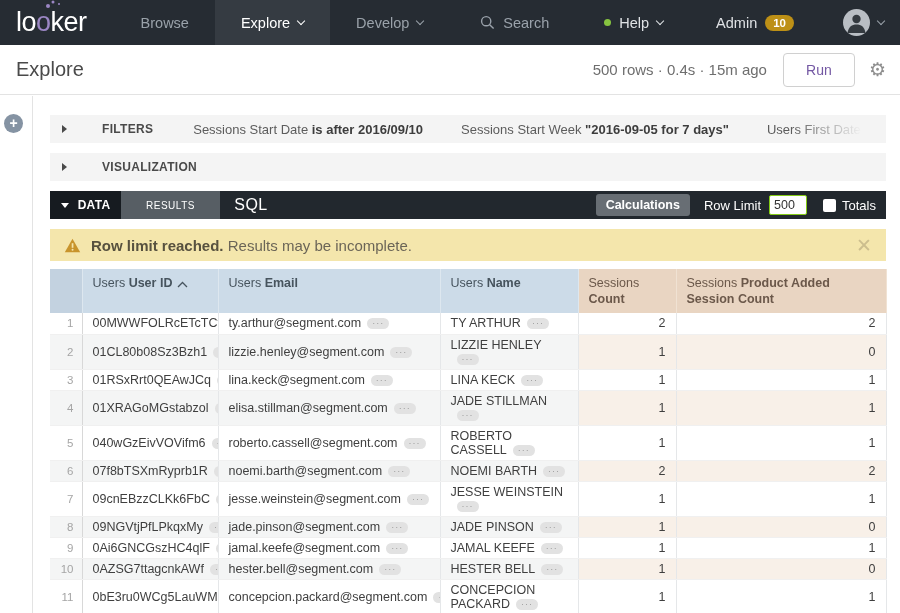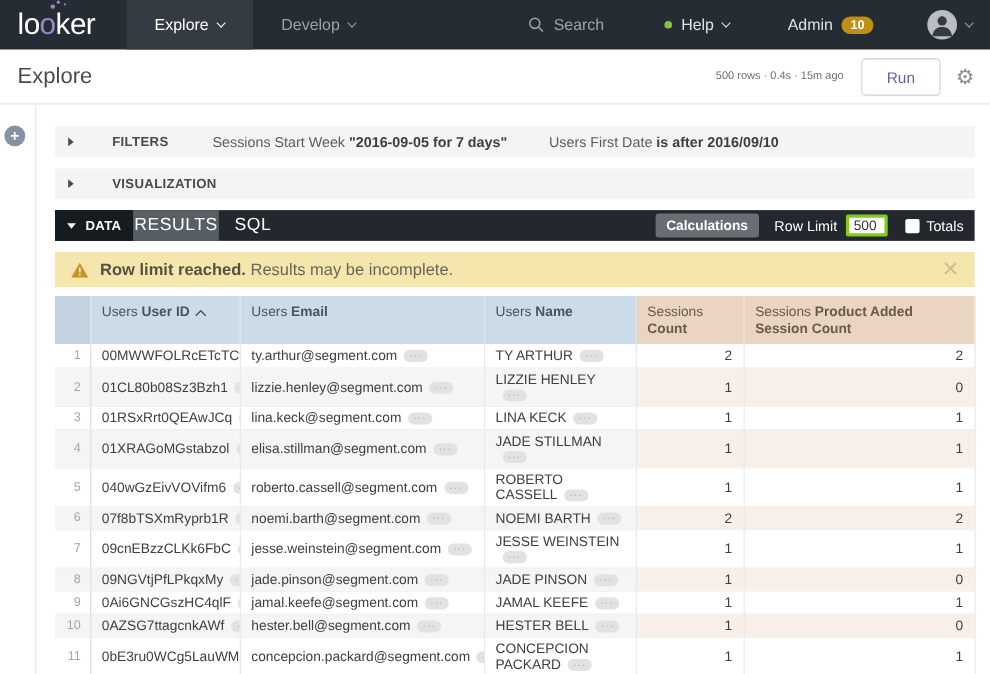--- a/index.html
+++ b/index.html
@@ -29,21 +29,21 @@
     border-radius:9px; padding:2px 8px; margin-left:8px; }
   .avatar-wrap { display:flex; align-items:center; padding-left:14px; }
   .avatar { width:27px; height:27px; border-radius:50%; background:#b9bec4;
     display:flex; align-items:center; justify-content:center; overflow:hidden; }
 
   
   .page-header { height:50px; border-bottom:1px solid #e3e3e3; display:flex; align-items:center;
     padding:0 14px 0 16px; }
   .page-title { font-size:20px; color:#4a4a4a; }
   .header-right { margin-left:auto; display:flex; align-items:center; }
-  .stats { font-size:10px; color:#6e6e6e; margin-right:16px; }
+  .stats { font-size:15px; color:#6e6e6e; margin-right:16px; }
   .run-btn { width:72px; height:34px; background:#fff; border:1px solid #d0d0d0; border-radius:4px;
     color:#7357a3; font-size:14px; font-family:inherit; cursor:pointer; }
   .gear { font-size:19px; color:#8e8e8e; margin-left:14px; cursor:pointer; }
 
   
   .left-rail { position:absolute; left:0; top:96px; bottom:0; width:33px;
     border-right:1px solid #e3e3e3; background:#fff; }
   .plus-btn { position:absolute; left:4px; top:18px; width:19px; height:19px; border-radius:50%;
     background:#8593a3; color:#fff; font-size:14px; line-height:18px; text-align:center;
     cursor:pointer; font-weight:bold; }
@@ -60,29 +60,29 @@
   .filter-list { display:flex; align-items:center; overflow:hidden; white-space:nowrap; flex:1; }
   .filter { font-size:13px; color:#5c5c5c; margin-right:38px; }
   .filter b { color:#3d3d3d; }
   .filter-fade { position:absolute; right:0; top:0; bottom:0; width:95px;
     background:linear-gradient(to right, rgba(244,244,244,0), #f4f4f4 75%); }
 
   
   .data-bar { height:28px; background:#22282e; display:flex; align-items:stretch; margin-bottom:0; }
   .data-tab { width:71px; background:#161b20; color:#fff; font-size:12px; font-weight:bold;
     display:flex; align-items:center; justify-content:center; letter-spacing:0.3px; cursor:pointer; }
-  .results-tab { width:78px; background:#575e64; color:#fff; font-size:16px;
+  .results-tab { width:99px; background:#575e64; color:#fff; font-size:10px;
     display:flex; align-items:center; justify-content:center; letter-spacing:0.5px; cursor:pointer; }
   .sql-tab { width:62px; color:#ffffff; font-size:16px; display:flex; align-items:center;
     justify-content:center; letter-spacing:0.5px; cursor:pointer; }
   .data-bar-right { margin-left:auto; display:flex; align-items:center; padding-right:10px;padding-left:20px; }
   .calc-btn { background:#686e74; color:#fff; border:none; border-radius:3px; font-weight:bold;
     font-size:12.5px; font-family:inherit; padding:4px 10px; margin-right:14px; cursor:pointer; }
   .rowlimit-label { color:#fff; font-size:13px; margin-right:8px; }
-  .rowlimit-input { width:38px; height:20px; border:3px solid #84cc16; border-radius:2px;
+  .rowlimit-input { width:38px; height:20px; border:1px solid #84cc16; border-radius:2px;
     font-size:12.5px; font-family:inherit; padding:0 4px; color:#333; margin-right:16px; }
   .totals-check { width:13px; height:13px; background:#fff; border-radius:2px; margin-right:6px; cursor:pointer; }
   .totals-label { color:#fff; font-size:13px; }
 
   
   .warning { height:32px; background:#f4e6ac; display:flex; align-items:center;
     padding:0 14px; margin:10px 0 8px 0; }
   .warn-icon { margin-right:10px; display:flex; }
   .warn-text { font-size:15px; color:#6b6557; }
   .warn-text b { color:#57513f; }
@@ -111,20 +111,23 @@
     vertical-align:1px; cursor:pointer; }
 </style>
 </head>
 <body>
 
 <div class="topnav">
   <div class="logo">
     <span class="logo-text"><span>lo</span><span class="logo-o">o</span><span>ker</span></span>
     <span class="bubbles"></span>
   </div>
+  <div class="nav-item">
+    <span>Browse</span>
+  </div>
   <div class="nav-item active" style="color:#fff;">
     <span>Explore</span>
       <span class="chev"></span>
   </div>
   <div class="nav-item">
     <span>Develop</span>
       <span class="chev"></span>
   </div>
   <div class="topnav-right">
     <div class="search">
@@ -167,20 +170,21 @@
 <div class="left-rail">
   <div class="plus-btn">+</div>
 </div>
 
 <div class="content">
 
   <div class="bar">
     <span class="tri-right"></span>
     <span class="bar-label">FILTERS</span>
     <div class="filter-list">
+      <span class="filter"><span>Sessions Start Date</span> <b>is after 2016/09/10</b></span>
       <span class="filter"><span>Sessions Start Week</span> <b>"2016-09-05 for 7 days"</b></span>
       <span class="filter"><span>Users First Date</span> <b>is after 2016/09/10</b></span>
 
     </div>
     <div class="filter-fade"></div>
   </div>
 
   <div class="bar">
     <span class="tri-right"></span>
     <span class="bar-label">VISUALIZATION</span>

